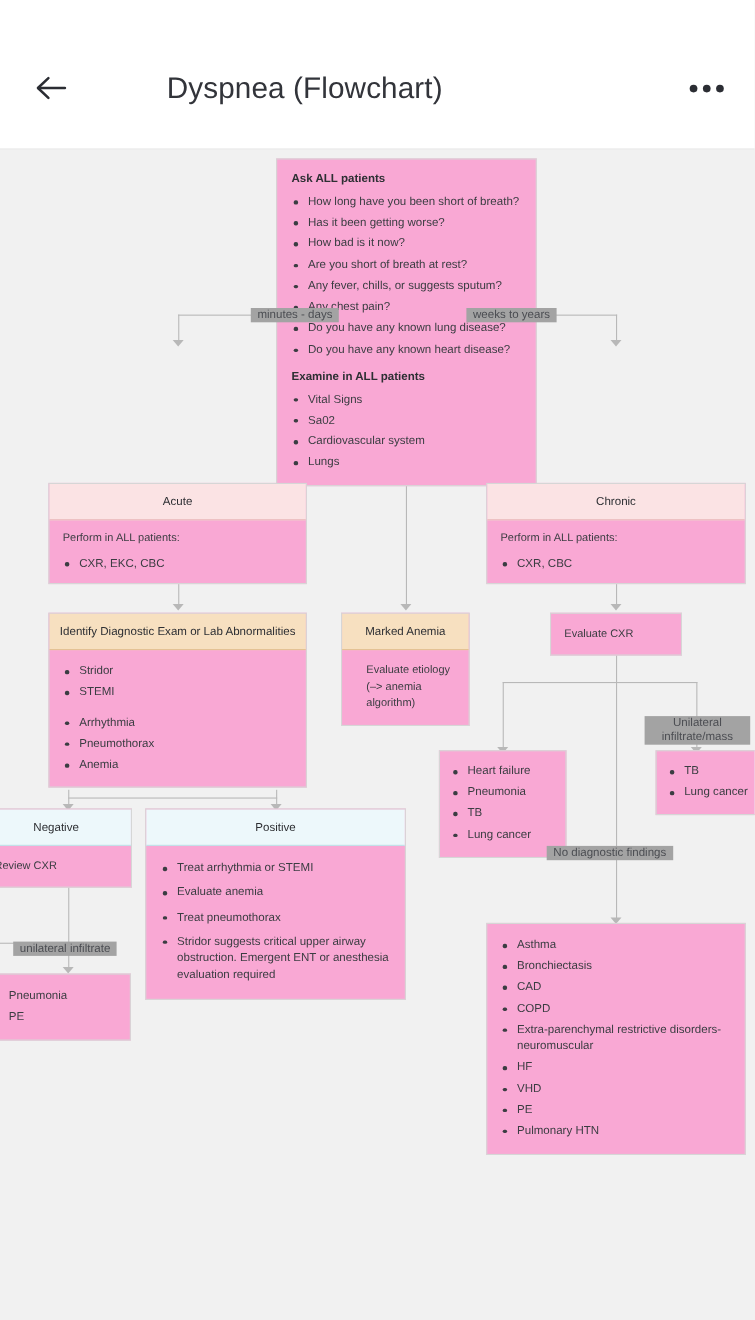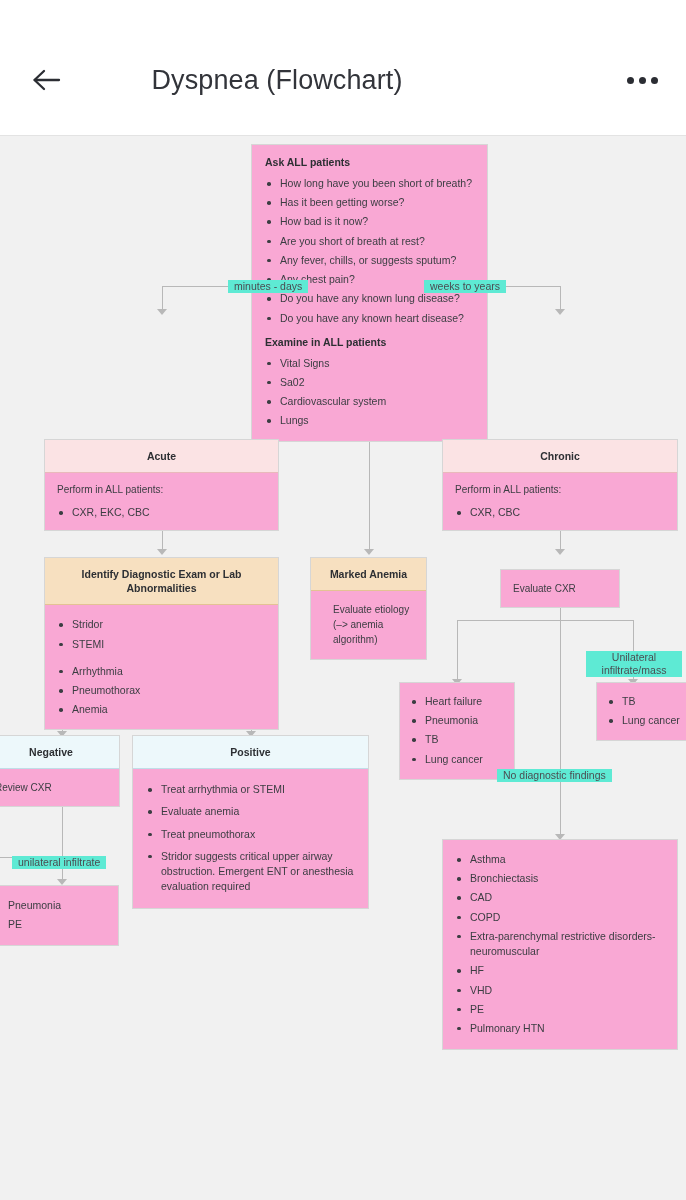--- a/index.html
+++ b/index.html
@@ -51,21 +51,21 @@
   }
 
   
   .node {
     position: absolute;
     background: #f9a8d4;
     border: 1px solid #d6d6d6;
     z-index: 3;
   }
   .node-head {
-    font-size: 10.5px; font-weight: bold; color: #2d2f33;
+    font-size: 10.5px; font-weight: normal; color: #2d2f33;
     text-align: center; padding: 9px 8px;
     line-height: 1.35;
     border-bottom: 1px solid #d6d6d6;
   }
   .head-pink   { background: #fbe3e4; border-color: #e9b9bb; }
   .head-orange { background: #f7e0c0; border-color: #e4c294; }
   .head-blue   { background: #edf8fb; border-color: #bfdee7; }
   .node-body { padding: 9px 12px 10px 12px; }
 
   .plain-text {
@@ -101,21 +101,21 @@
   .arrow {
     position: absolute; z-index: 2;
     width: 0; height: 0;
     border-left: 5px solid transparent;
     border-right: 5px solid transparent;
     border-top: 6px solid #b8b8b8;
   }
   .edge-label {
     position: absolute; z-index: 4;
     font-size: 10.5px; color: #4b4d52;
-    background: #5eead4;
+    background: #a3a3a3;
     padding: 0 6px; white-space: nowrap;
     line-height: 13px;
     text-align: center;
   }
 </style>
 </head>
 <body>
 
 <div id="app-header">
   <div id="back-button">
@@ -239,21 +239,21 @@
     </div>
   </div>
 
   <div class="node" id="node-anemia" style="left:310px; top:421px; width:117px;">
     <div class="node-head head-orange">Marked Anemia</div>
     <div class="node-body" style="padding:11px 11px 12px 22px;border-radius:24px;">
       <div class="plain-text">Evaluate etiology (–&gt; anemia algorithm)</div>
     </div>
   </div>
 
-  <div class="node" id="node-eval-cxr" style="left:500px; top:433px; width:120px;">
+  <div class="node" id="node-eval-cxr" style="left:500px; top:421px; width:120px;">
     <div class="node-body" style="padding:11px 12px;">
       <div class="plain-text">Evaluate CXR</div>
     </div>
   </div>
 
   <div class="node" id="node-cxr-findings" style="left:399px; top:546px; width:116px;">
     <div class="node-body" style="padding:11px 10px 12px 10px;">
       <ul class="bullets tight" id="cxr-findings-list">
           <li>Heart failure</li>
           <li>Pneumonia</li>

